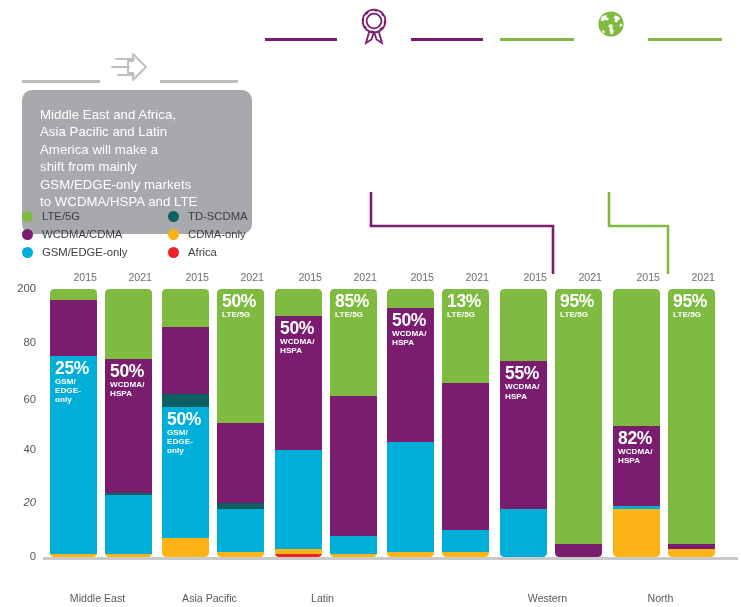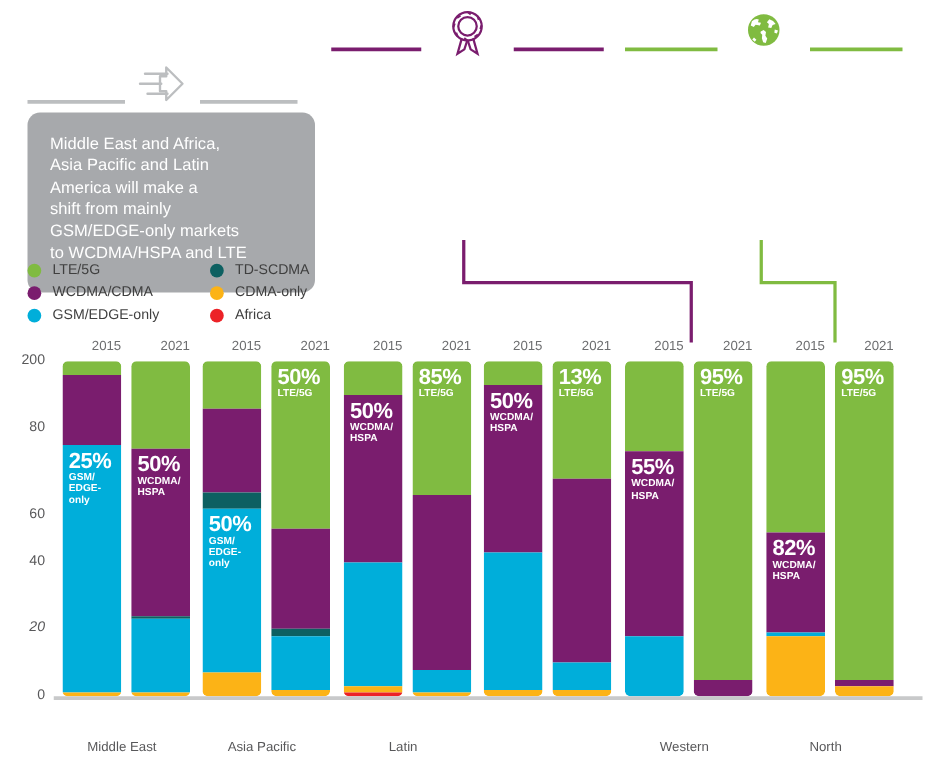--- a/index.html
+++ b/index.html
@@ -179,21 +179,21 @@
           <span class="legend-dot" style="background: rgb(236, 34, 39);"></span>
           <span class="legend-label">Africa</span>
         </div>
       </div>
     </div>
 
   <div id="chart">
       <div class="ytick" style="top: 295px;">0</div>
       <div class="ytick" style="top: 241.4px; font-style: italic;">20</div>
       <div class="ytick" style="top: 187.8px;">40</div>
-      <div class="ytick" style="top: 150px;">60</div>
+      <div class="ytick" style="top: 138px;">60</div>
       <div class="ytick" style="top: 80.6px;">80</div>
       <div class="ytick" style="top: 27px;">200</div>
       <div class="axisline" style="top: 295px; background: rgb(200, 201, 202);"></div>
       <div class="yearlbl" style="left: 50px; width: 47px; top: 9px;">2015</div>
       <div class="bar" style="left: 50px; top: 27px; width: 47px; height: 268px; border-radius: 4px;">
         <div class="seg rtop" style="top: 0px; height: 10.72px; background: rgb(128, 187, 65);"></div>
         <div class="seg" style="top: 10.72px; height: 56.28px; background: rgb(122, 29, 110);"></div>
         <div class="seg" style="top: 67px; height: 198.32px; background: rgb(0, 174, 218);"></div>
         <div class="seg rbot" style="top: 265.32px; height: 2.68px; background: rgb(252, 179, 22);"></div>
       </div>

